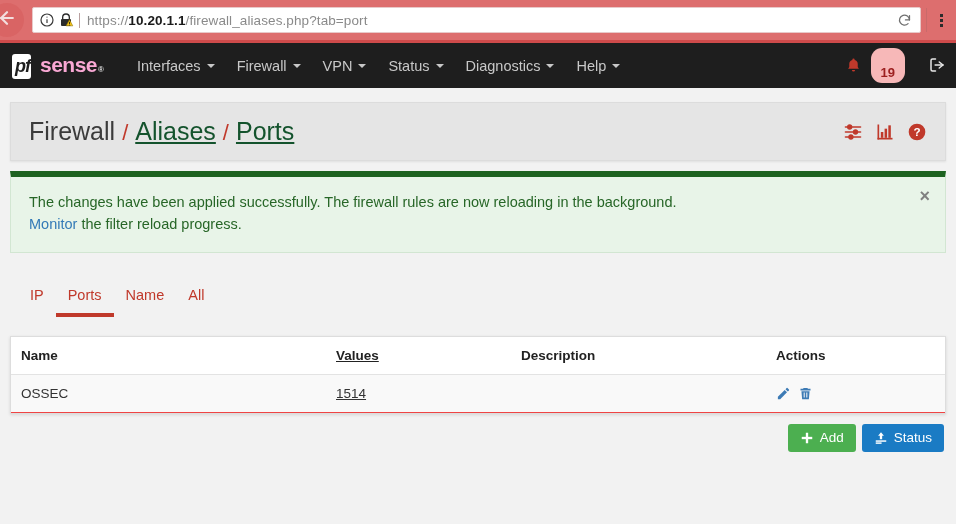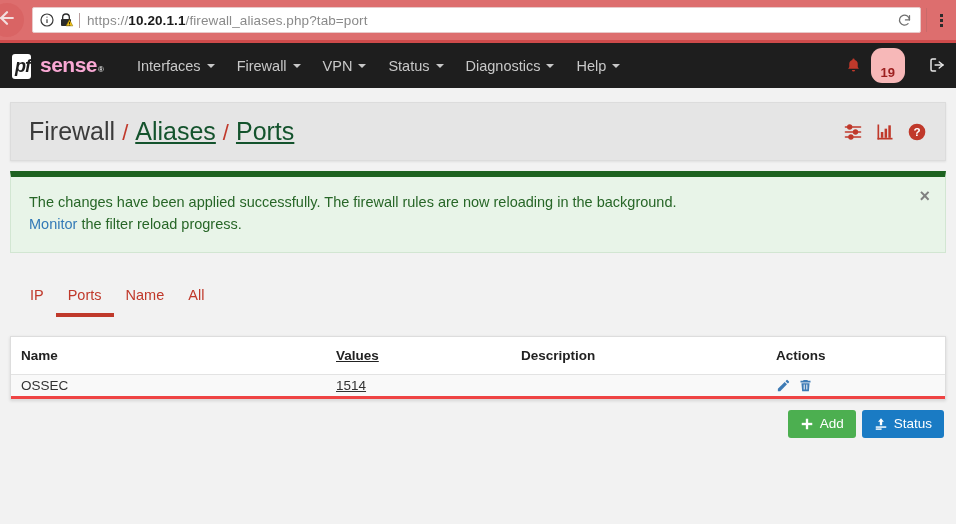--- a/index.html
+++ b/index.html
@@ -225,22 +225,22 @@
     text-align: left;
     font-size: 13.5px;
     color: #222;
     font-weight: bold;
     padding: 11px 0 11px 0;
     border-bottom: 1px solid #e3e3e3;
   }
   tbody td {
     font-size: 13.5px;
     color: #333;
-    padding: 3px 0;
-    border-bottom: 3px solid #ef4444;
+    padding: 11px 0;
+    border-bottom: 1px solid #ef4444;
   }
   tbody tr:nth-child(odd) { background: #f9f9f9; }
   tbody tr:nth-child(even) { background: #fff; }
   .col-name  { width: 325px; padding-left: 10px !important; }
   .col-value { width: 185px; text-decoration: underline; }
   .col-desc  { width: 255px; }
   .col-act   { }
   .row-actions { display: flex; gap: 7px; align-items: center; }
   .row-actions svg { width: 15px; height: 15px; display: block; cursor: pointer; }
 

